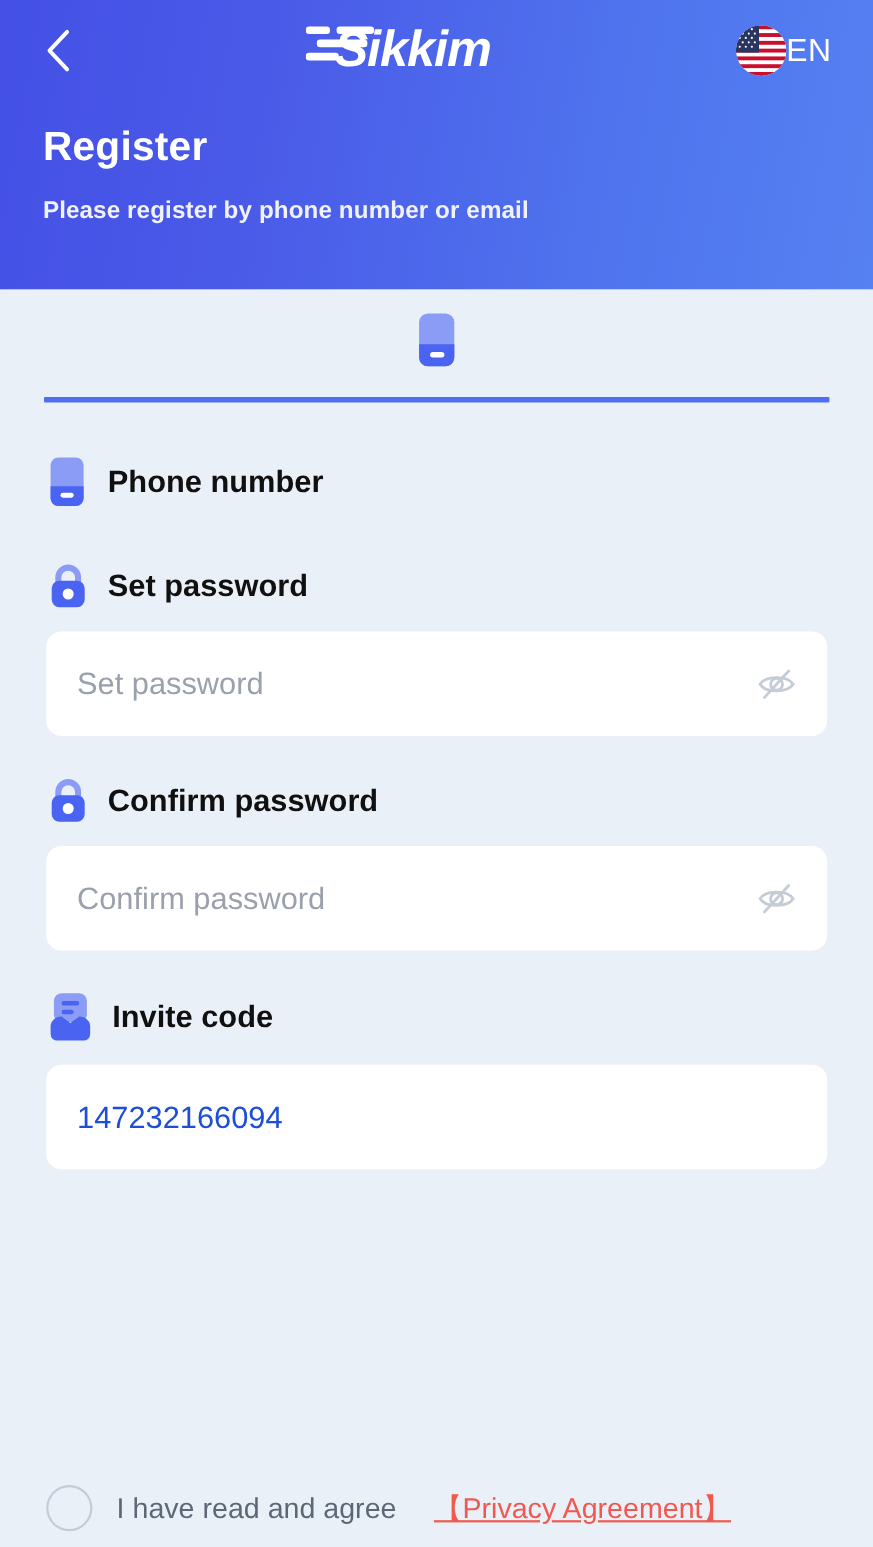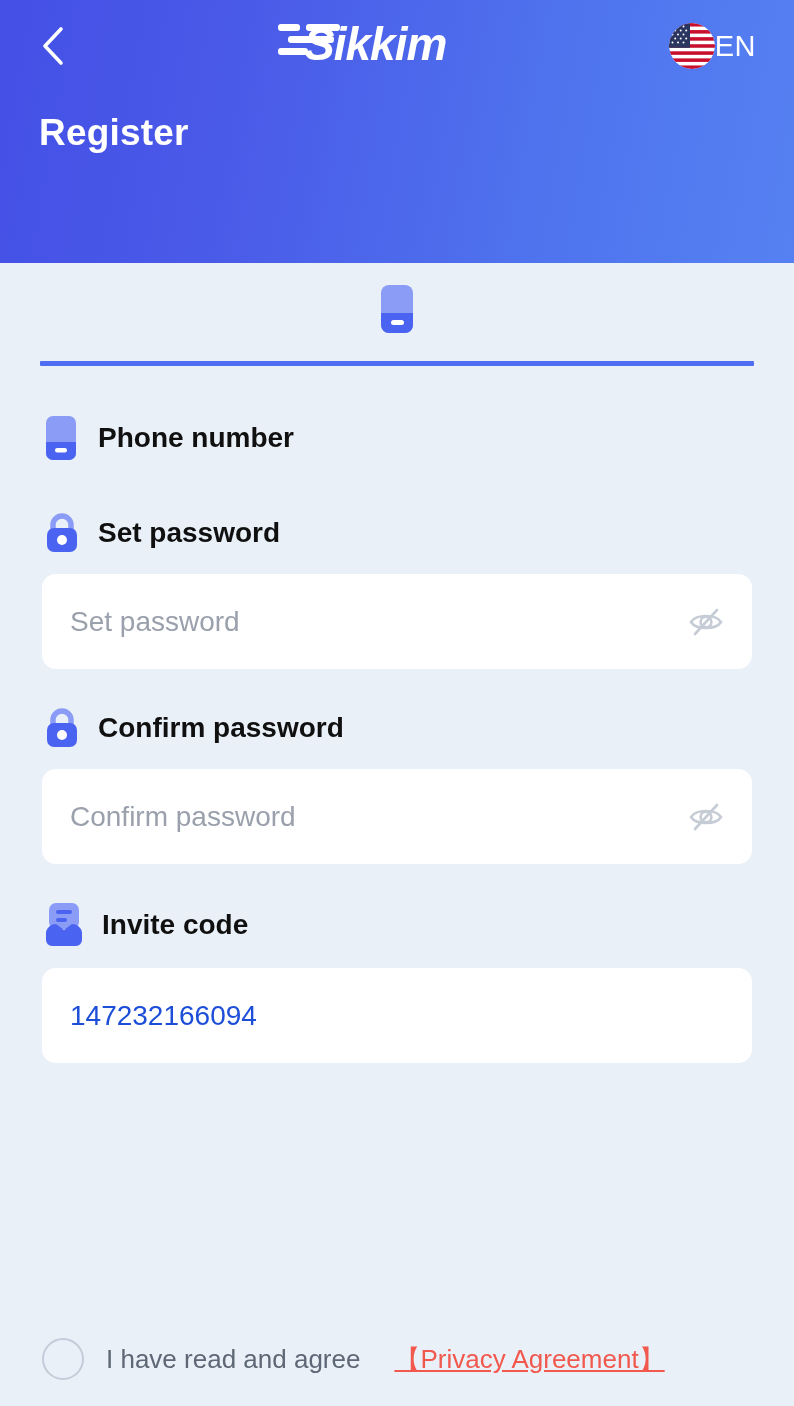--- a/index.html
+++ b/index.html
@@ -205,21 +205,21 @@
     display: flex;
     align-items: center;
     justify-content: center;
     cursor: pointer;
   }
 
   
   .agreement {
     position: absolute;
     left: 0;
-    bottom: 16px;
+    bottom: 4px;
     width: 100%;
     height: 62px;
     display: flex;
     align-items: center;
     padding-left: 42px;
     gap: 22px;
     background: #eaf0f8;
   }
 
   .agree-checkbox {
@@ -305,20 +305,21 @@
               <circle cx="14.5" cy="19.5" r="1"></circle>
           </g>
         </g>
       </svg>
       <span class="lang-label">EN</span>
     </div>
 
   </div>
 
   <div class="page-title">Register</div>
+  <div class="page-subtitle">Please register by phone number or email</div>
 </div>
 
 <div class="tab-section">
   <div class="tab-icon-wrap">
     <svg width="44" height="52" viewBox="0 0 44 52">
       <rect x="6" y="2" width="32" height="48" rx="8" fill="#8a9cf5"></rect>
       <path d="M6 30 h32 v12 a8 8 0 0 1 -8 8 h-16 a8 8 0 0 1 -8 -8 z" fill="#4a63f0"></path>
       <rect x="16" y="37" width="13" height="5" rx="2.5" fill="#ffffff"></rect>
     </svg>
   </div>

